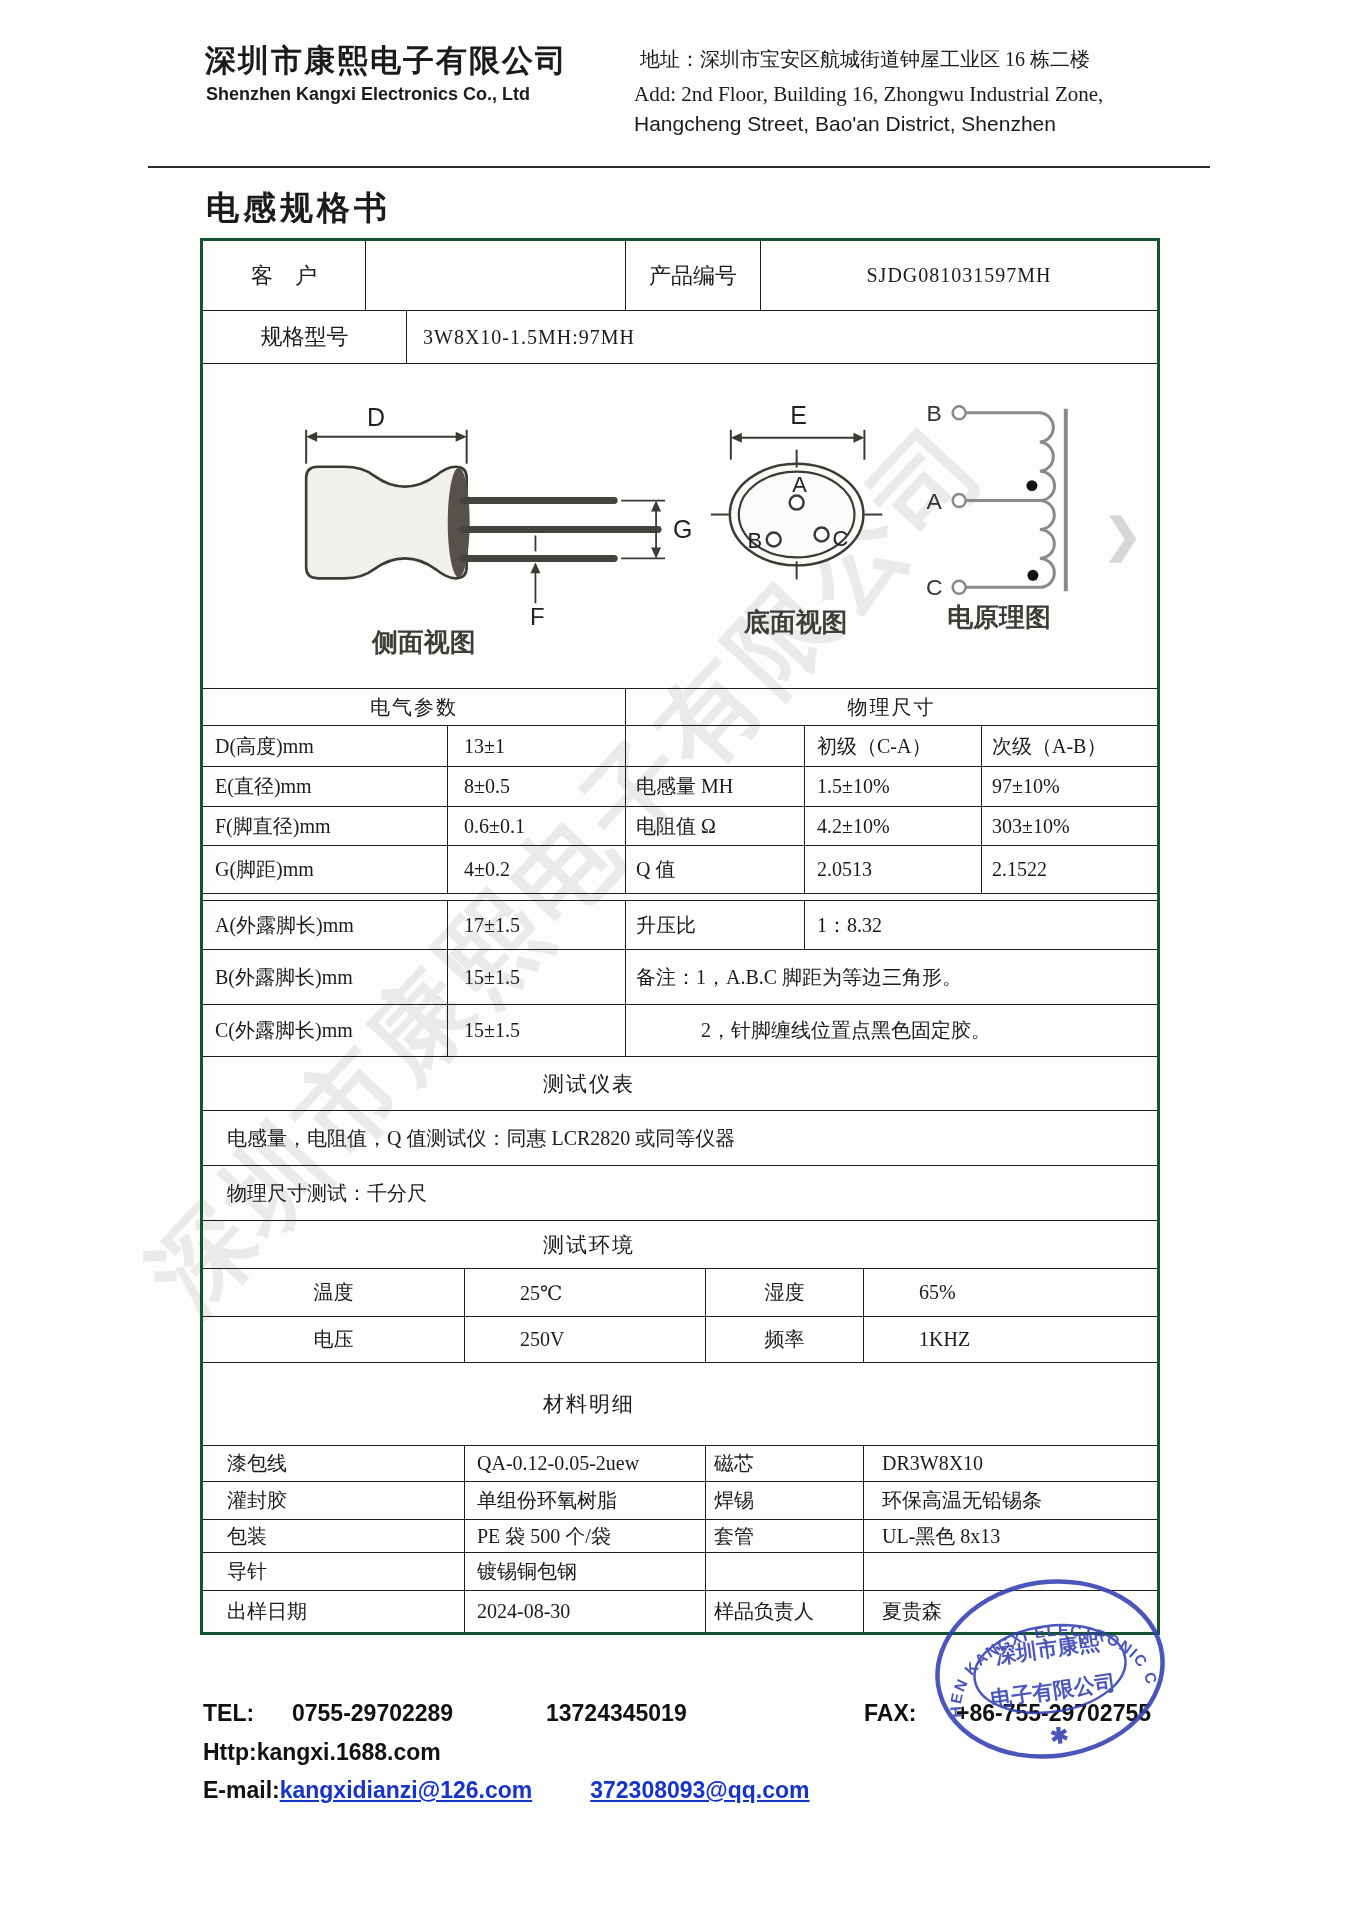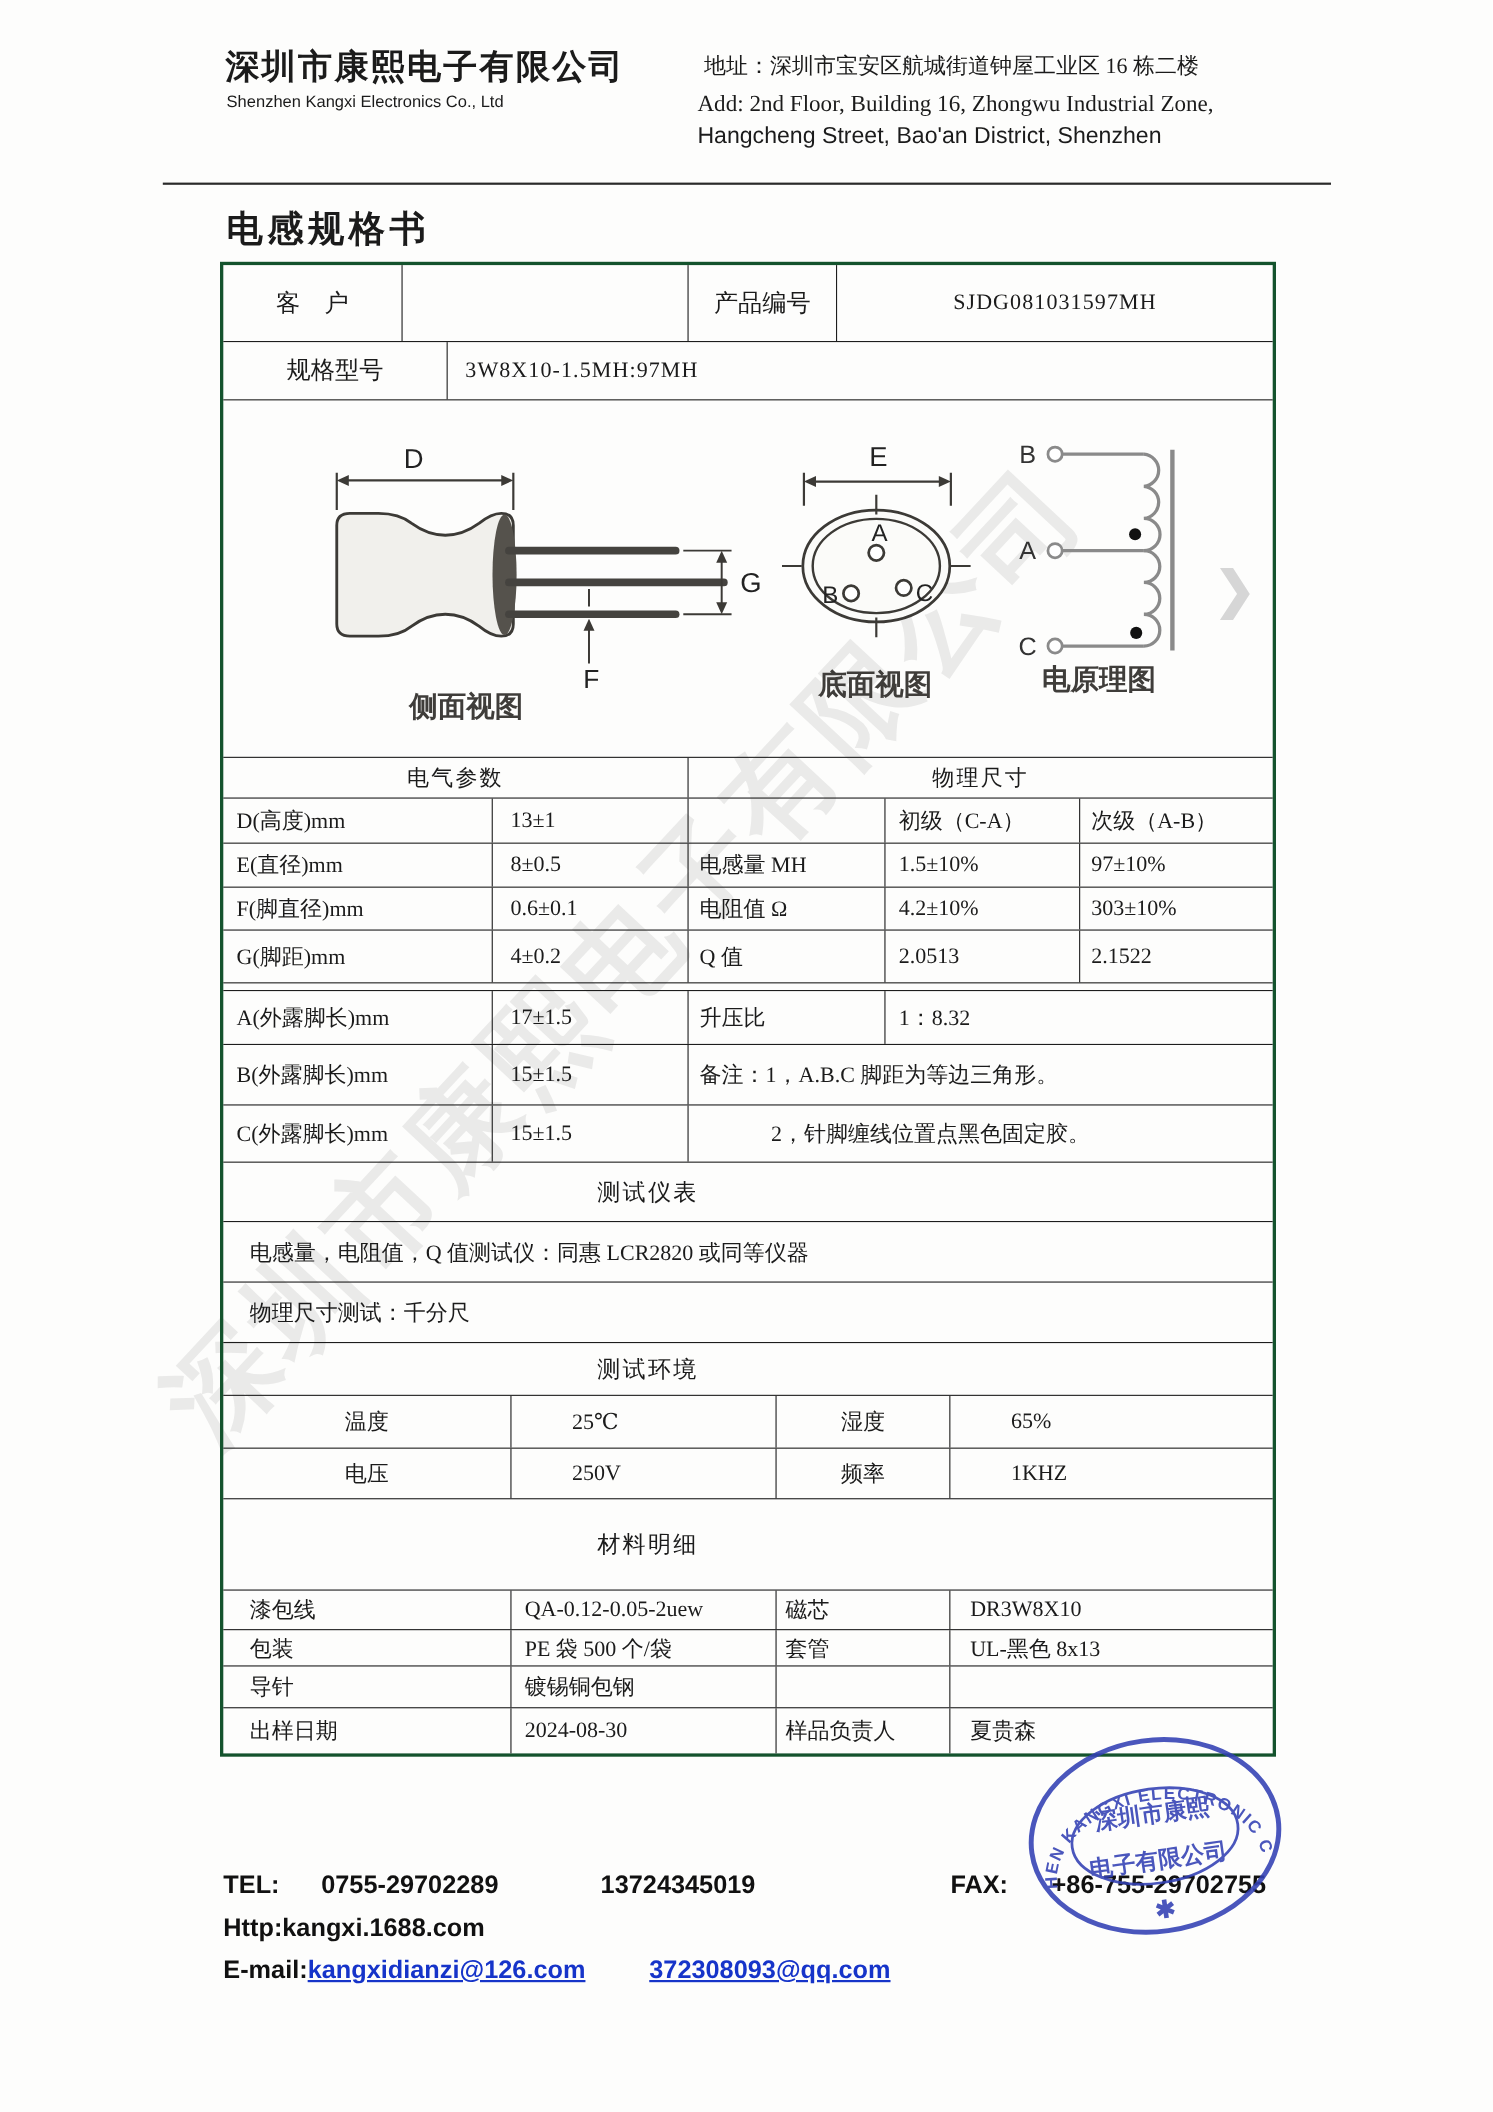--- a/index.html
+++ b/index.html
@@ -11,21 +11,21 @@
   
   .watermark {
     position:absolute; left:170px; top:1228px; z-index:1;
     font-size:100px; font-weight:700; letter-spacing:6px; white-space:nowrap;
     color:#8a8a8a; opacity:0.16; transform:rotate(-47deg); transform-origin:0 50%;
     font-family:"Liberation Serif","DejaVu Serif",serif; pointer-events:none;
   }
   
   .co-cn { position:absolute; left:205px; top:40px; font-size:31px; font-weight:600;
            letter-spacing:2px; font-family:"Liberation Sans","DejaVu Sans",sans-serif; z-index:2;}
-  .co-en { position:absolute; left:206px; top:84px; font-size:15px; font-weight:400;
+  .co-en { position:absolute; left:206px; top:84px; font-size:18px; font-weight:700;
            font-family:"Liberation Sans","DejaVu Sans",sans-serif; z-index:2;text-align:right;}
   .addr-cn { position:absolute; left:640px; top:46px; font-size:20px; z-index:2;}
   .addr-en1 { position:absolute; left:634px; top:82px; font-size:21px; font-weight:500;
               font-family:Liberation Serif, serif; z-index:2;}
   .addr-en2 { position:absolute; left:634px; top:112px; font-size:21px; font-weight:500;
               font-family:"Liberation Sans","DejaVu Sans",sans-serif; z-index:2;}
   .hrule { position:absolute; left:148px; top:166px; width:1062px; height:2px; background:#2a2a2a; z-index:2;}
   .doc-title { position:absolute; left:206px; top:186px; font-size:33px; font-weight:700;
                letter-spacing:4px; z-index:2;}
   
@@ -268,20 +268,26 @@
 
     <div class="tr" style="height:83px">
       <div class="td sec-hdr">材料明细</div>
     </div>
     <div class="tr g-four" style="height:36px">
       <div class="td pl13">漆包线</div>
       <div class="td pl12">QA-0.12-0.05-2uew</div>
       <div class="td pl8">磁芯</div>
       <div class="td pl18">DR3W8X10</div>
     </div>
+    <div class="tr g-four" style="height:38px">
+      <div class="td pl13">灌封胶</div>
+      <div class="td pl12">单组份环氧树脂</div>
+      <div class="td pl8">焊锡</div>
+      <div class="td pl18">环保高温无铅锡条</div>
+    </div>
     <div class="tr g-four" style="height:33px">
       <div class="td pl13">包装</div>
       <div class="td pl12">PE 袋 500 个/袋</div>
       <div class="td pl8">套管</div>
       <div class="td pl18">UL-黑色 8x13</div>
     </div>
     <div class="tr g-four" style="height:38px">
       <div class="td pl13">导针</div>
       <div class="td pl12">镀锡铜包钢</div>
       <div class="td pl8"></div>

